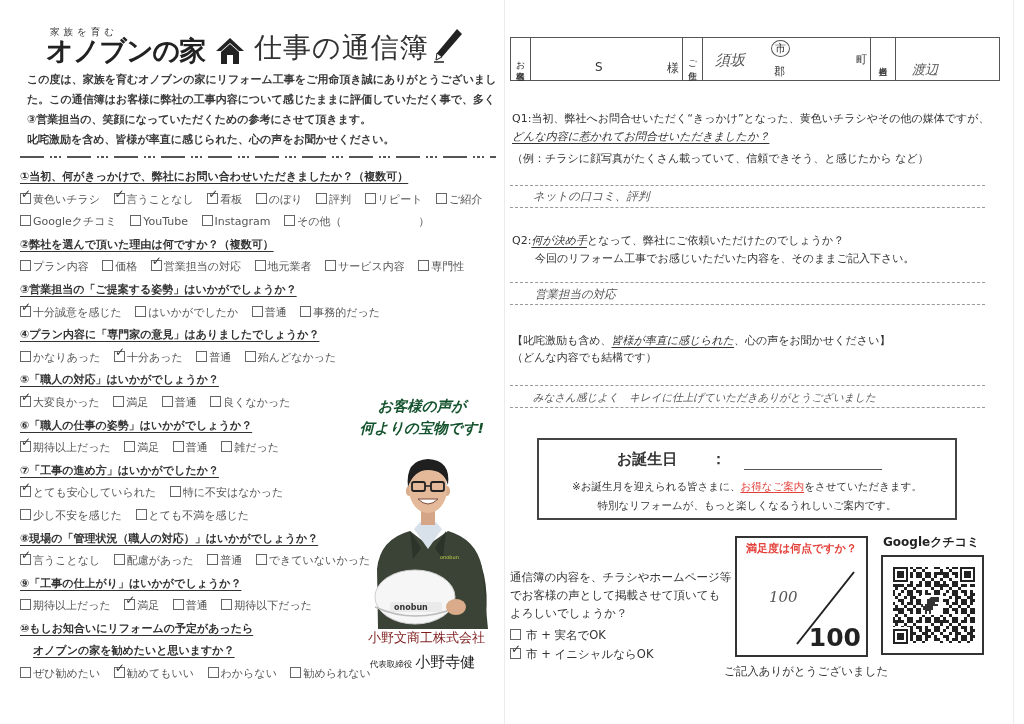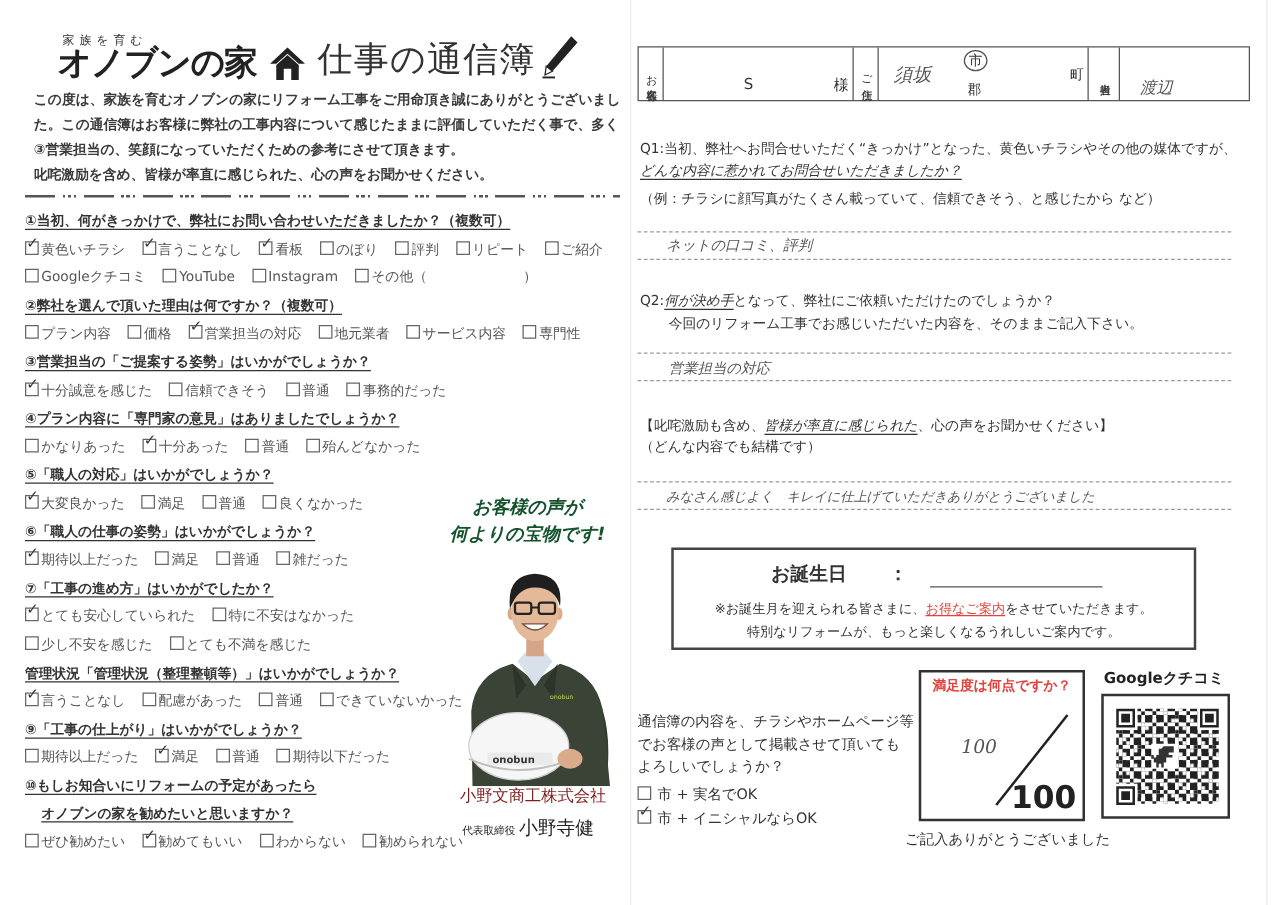--- a/index.html
+++ b/index.html
@@ -135,21 +135,21 @@
     <span class="opt"><span class="cb" data-checked="false"></span><span>価格</span></span>
     <span class="opt"><span class="cb" data-checked="true"></span><span>営業担当の対応</span></span>
     <span class="opt"><span class="cb" data-checked="false"></span><span>地元業者</span></span>
     <span class="opt"><span class="cb" data-checked="false"></span><span>サービス内容</span></span>
     <span class="opt"><span class="cb" data-checked="false"></span><span>専門性</span></span>
   </div>
 
   <div class="ln qh">③営業担当の「ご提案する姿勢」はいかがでしょうか？</div>
   <div class="ln opts">
     <span class="opt"><span class="cb" data-checked="true"></span><span>十分誠意を感じた</span></span>
-    <span class="opt"><span class="cb" data-checked="false"></span><span>信頼できそう</span></span>
+    <span class="opt"><span class="cb" data-checked="false"></span><span>はいかがでしたか</span></span>
     <span class="opt"><span class="cb" data-checked="false"></span><span>普通</span></span>
     <span class="opt"><span class="cb" data-checked="false"></span><span>事務的だった</span></span>
   </div>
 
   <div class="ln qh">④プラン内容に「専門家の意見」はありましたでしょうか？</div>
   <div class="ln opts">
     <span class="opt"><span class="cb" data-checked="false"></span><span>かなりあった</span></span>
     <span class="opt"><span class="cb" data-checked="true"></span><span>十分あった</span></span>
     <span class="opt"><span class="cb" data-checked="false"></span><span>普通</span></span>
     <span class="opt"><span class="cb" data-checked="false"></span><span>殆んどなかった</span></span>
@@ -174,21 +174,21 @@
   <div class="ln qh">⑦「工事の進め方」はいかがでしたか？</div>
   <div class="ln opts">
     <span class="opt"><span class="cb" data-checked="true"></span><span>とても安心していられた</span></span>
     <span class="opt"><span class="cb" data-checked="false"></span><span>特に不安はなかった</span></span>
   </div>
   <div class="ln opts">
     <span class="opt"><span class="cb" data-checked="false"></span><span>少し不安を感じた</span></span>
     <span class="opt"><span class="cb" data-checked="false"></span><span>とても不満を感じた</span></span>
   </div>
 
-  <div class="ln qh">管理状況「管理状況（整理整頓等）」はいかがでしょうか？</div>
+  <div class="ln qh">⑧現場の「管理状況（職人の対応）」はいかがでしょうか？</div>
   <div class="ln opts">
     <span class="opt"><span class="cb" data-checked="true"></span><span>言うことなし</span></span>
     <span class="opt"><span class="cb" data-checked="false"></span><span>配慮があった</span></span>
     <span class="opt"><span class="cb" data-checked="false"></span><span>普通</span></span>
     <span class="opt"><span class="cb" data-checked="false"></span><span>できていないかった</span></span>
   </div>
 
   <div class="ln qh">⑨「工事の仕上がり」はいかがでしょうか？</div>
   <div class="ln opts">
     <span class="opt"><span class="cb" data-checked="false"></span><span>期待以上だった</span></span>

